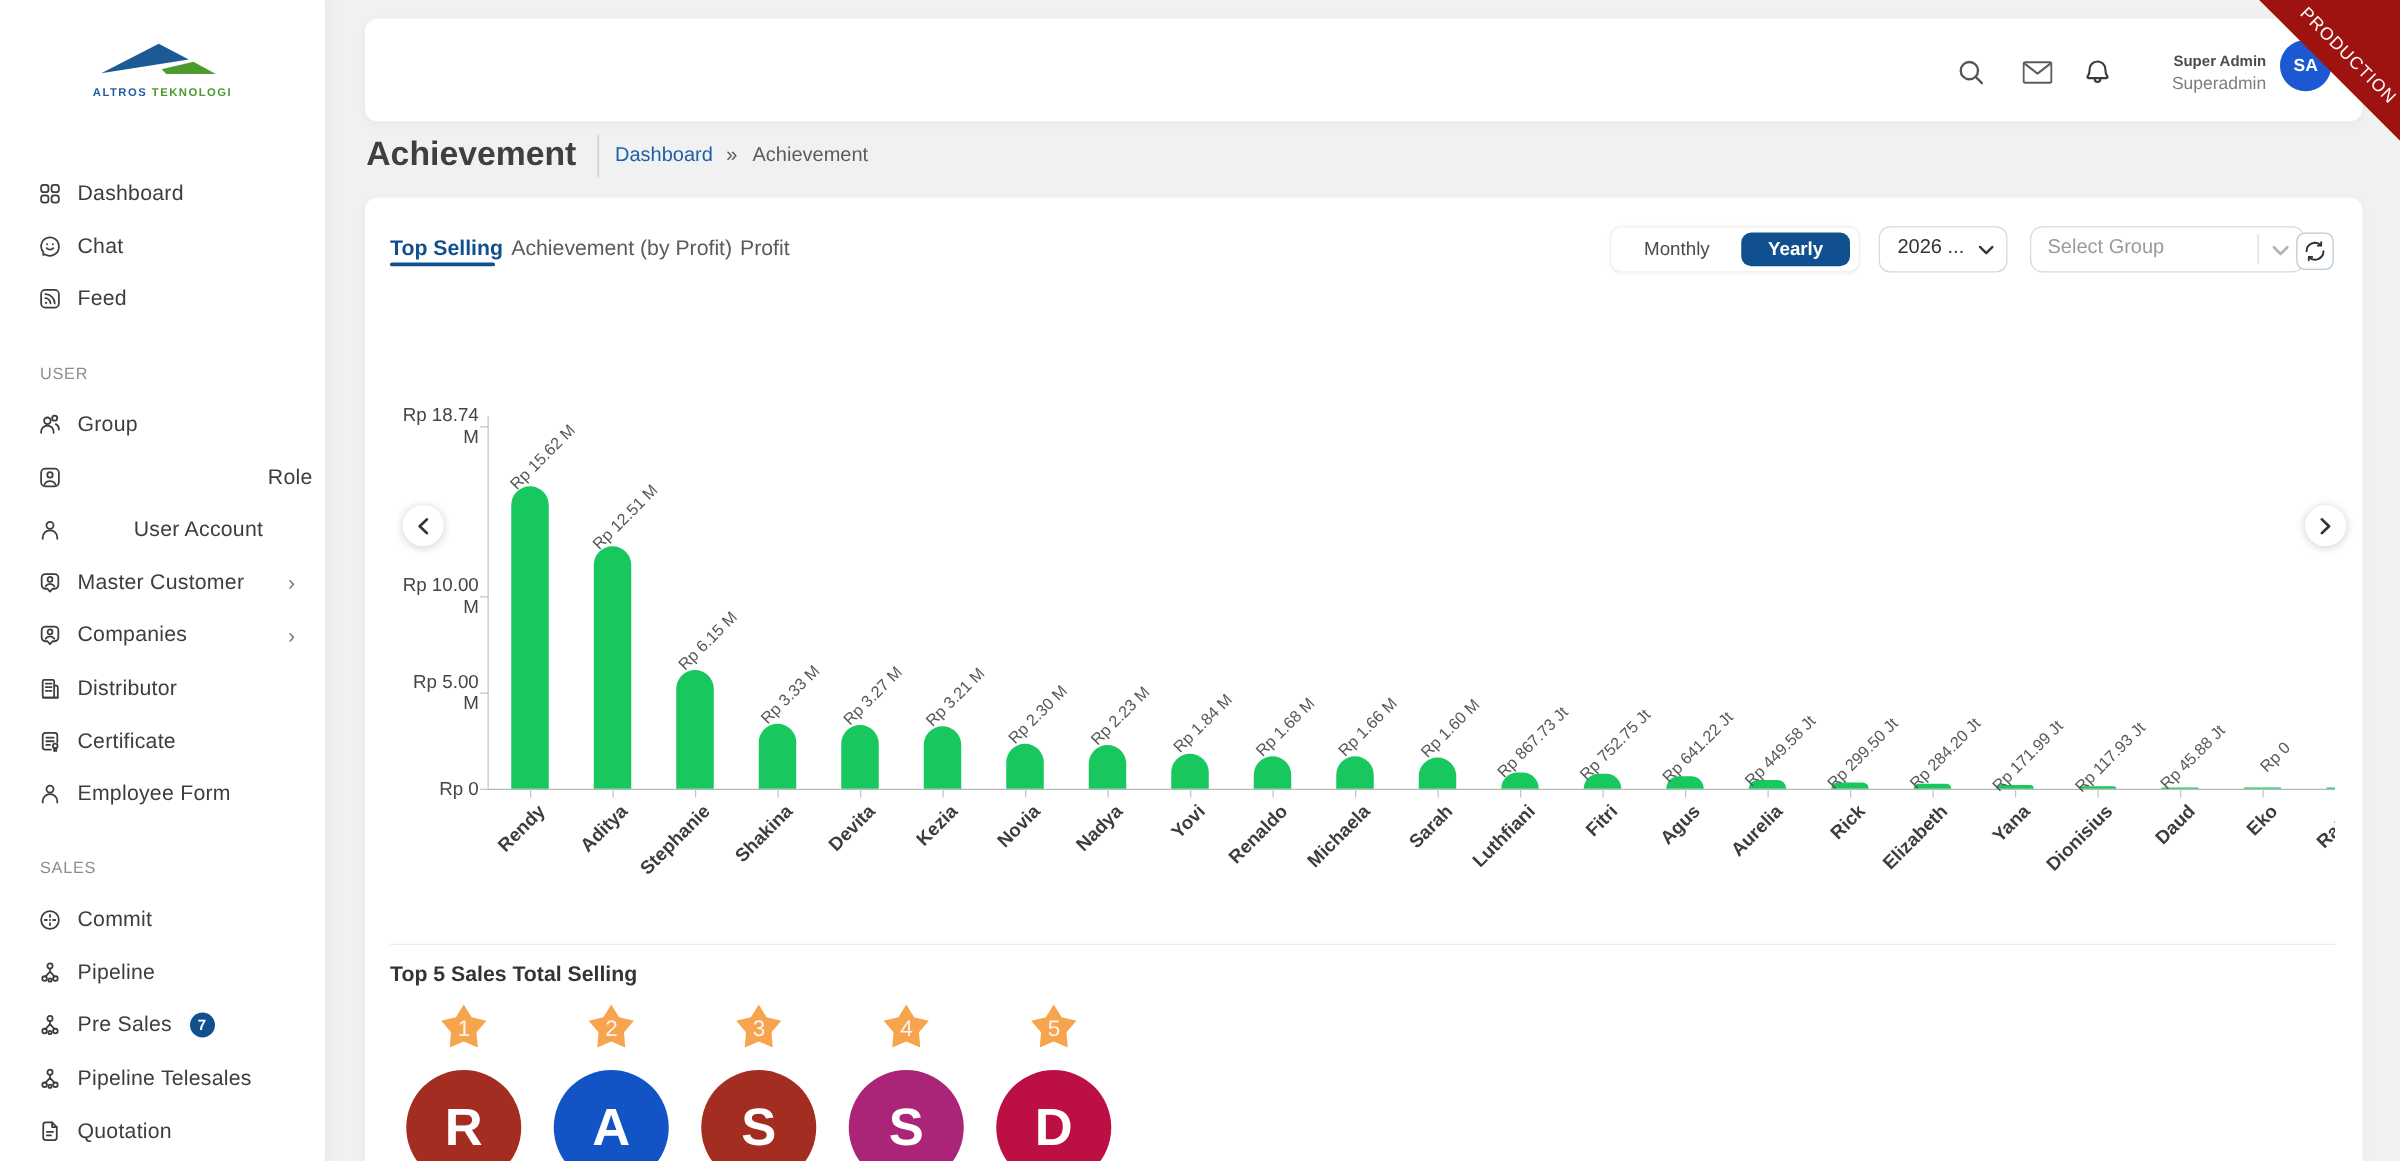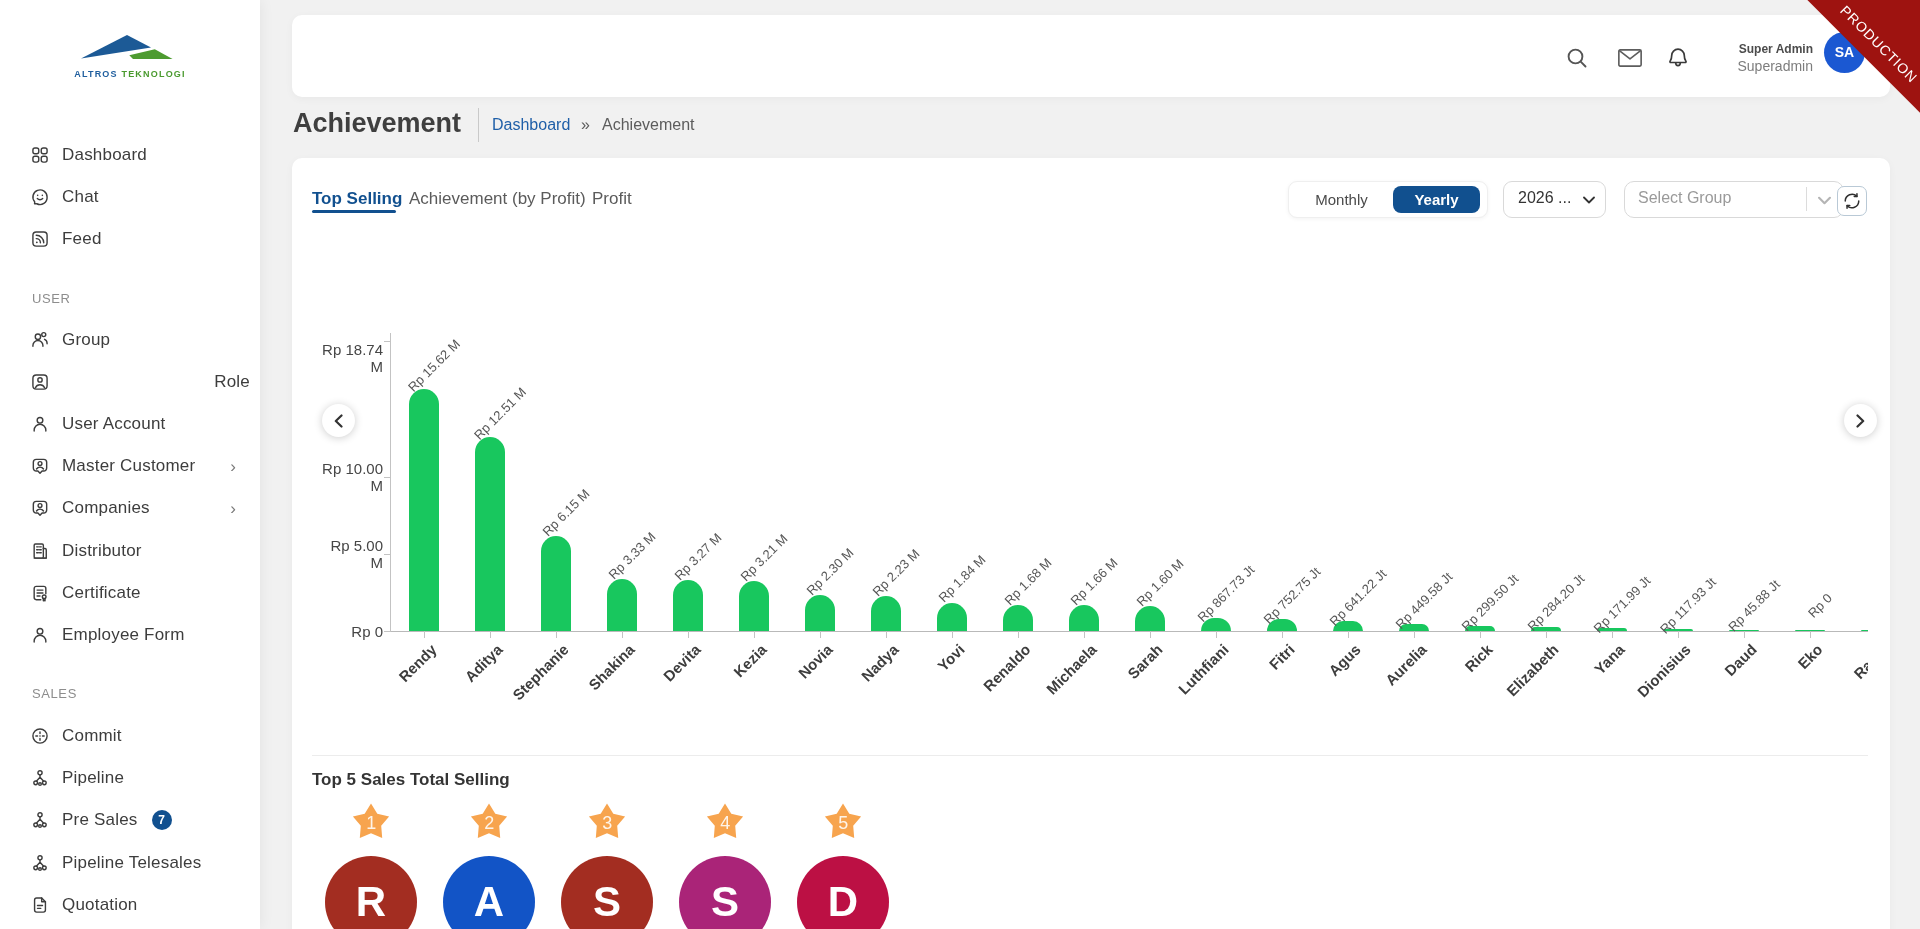--- a/index.html
+++ b/index.html
@@ -108,21 +108,21 @@
   <div id="refresh">
     <svg style="position:absolute;left:5px;top:5px;" width="18" height="18" viewBox="0 0 24 24" fill="none" stroke="#2f2f2f" stroke-width="2" stroke-linecap="round" stroke-linejoin="round">
       <path d="M21 12a9 9 0 0 1-15.5 6.2M3 12a9 9 0 0 1 15.5-6.2"></path>
       <path d="M18.6 2.4v3.6H15M5.4 21.6V18h3.6"></path>
     </svg>
   </div>
 
   <div id="chartclip">
   <div id="yaxis"></div>
   <div id="xaxis"></div>
-<div class="ylab" style="top:166.0px;height:34px;margin-top:17px;">Rp 18.74<br>M</div>
+<div class="ylab" style="top:166.0px;height:34px;">Rp 18.74<br>M</div>
 <div class="ytick" style="top:183.0px;"></div>
 <div class="ylab" style="top:302.0px;height:34px;">Rp 10.00<br>M</div>
 <div class="ytick" style="top:319.0px;"></div>
 <div class="ylab" style="top:379.0px;height:34px;">Rp 5.00<br>M</div>
 <div class="ytick" style="top:396.0px;"></div>
 <div class="ylab" style="top:464.5px;height:17px;">Rp 0</div>
 <div class="ytick" style="top:473.0px;"></div>
 <div class="bar" style="left:117.0px;top:231.0px;width:30.0px;height:242.0px;border-radius:15px 15px 0 0;"></div>
 <div class="xtick" style="left:132.0px;top:473px;"></div>
 <div class="vlab" style="left:82.0px;top:198.5px;">Rp 15.62 M</div>
@@ -343,21 +343,21 @@
 <div class="mi" style="top:361px;justify-content:space-between;">
 <span class="mic">
         <svg viewBox="0 0 24 24" fill="none" stroke="#3d3d3d" stroke-width="1.7" stroke-linecap="round" stroke-linejoin="round">
           <rect x="3.5" y="3.5" width="17" height="17" rx="4"></rect>
           <circle cx="12" cy="9.5" r="2.6"></circle>
           <path d="M6.5 19a6 6 0 0 1 11 0"></path>
         </svg>
       </span>
       <span class="mtx">Role</span>
 </div>
-<div class="mi" style="top:403px;">
+<div class="mi" style="top:403px;gap:45px;">
 <span class="mic">
         <svg viewBox="0 0 24 24" fill="none" stroke="#3d3d3d" stroke-width="1.7" stroke-linecap="round" stroke-linejoin="round">
           <circle cx="12" cy="7.5" r="3.4"></circle>
           <path d="M5 20.5v-1.2a7 7 0 0 1 14 0v1.2"></path>
         </svg>
       </span>
       <span class="mtx">User Account</span>
 </div>
 <div class="mi" style="top:445px;">
 <span class="mic">

